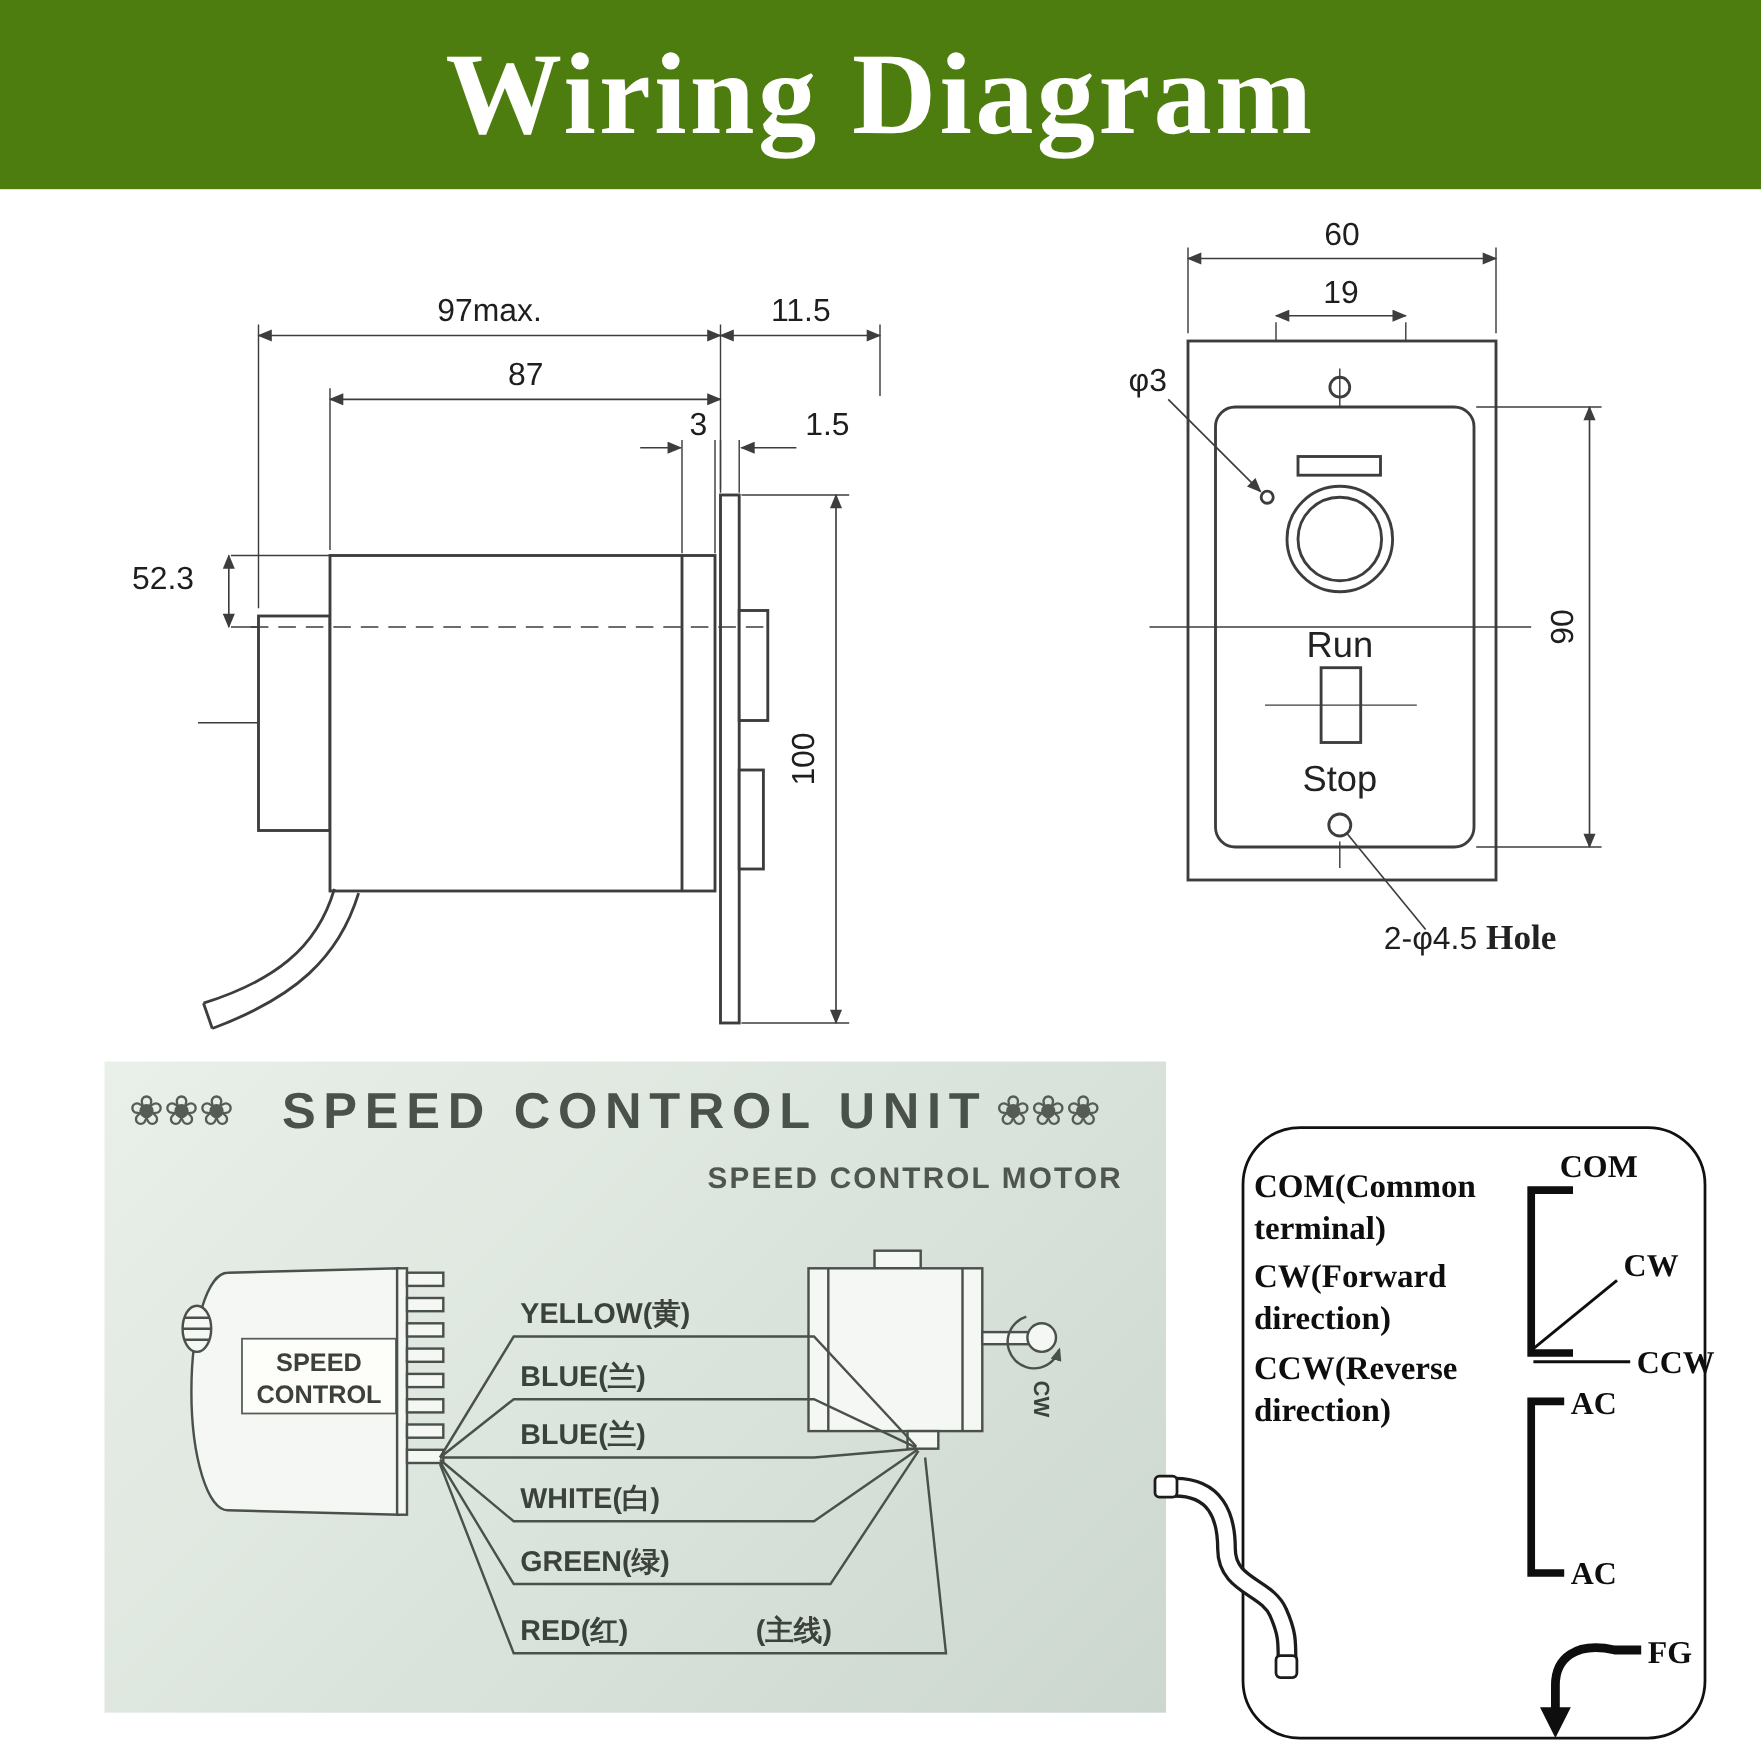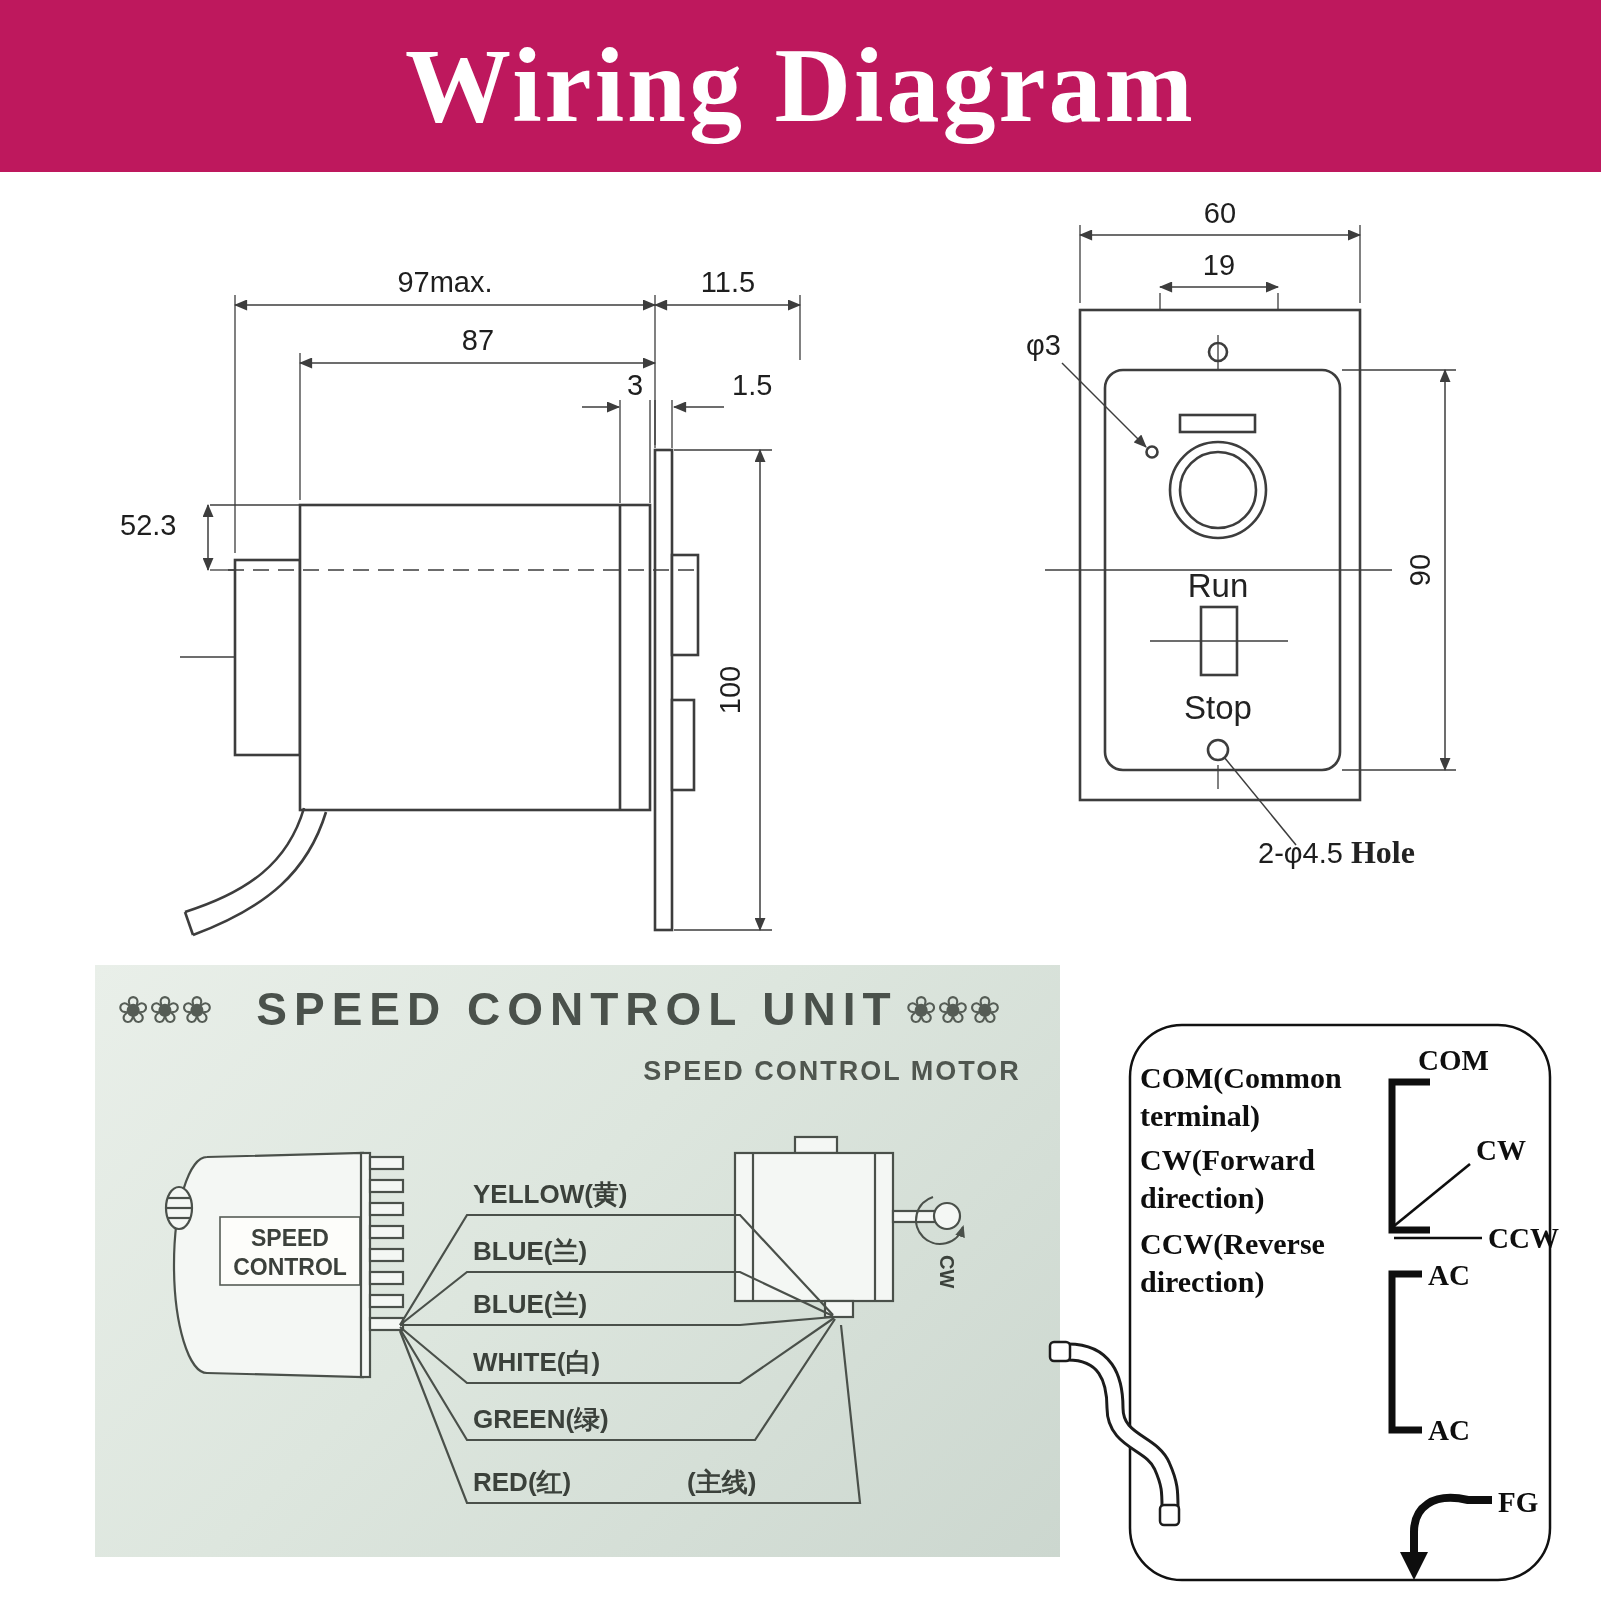--- a/index.html
+++ b/index.html
@@ -3,21 +3,21 @@
 <meta charset="utf-8">
 <style>
   * { margin:0; padding:0; box-sizing:border-box; }
   html,body { background:#ffffff; }
   body {
     width:1601px; height:1601px; position:relative; overflow:hidden;
     font-family:"Liberation Sans", sans-serif;
   }
   .banner {
     position:absolute; left:0; top:0; width:1601px; height:172px;
-    background:#be185d; display:flex; align-items:center; justify-content:center;
+    background:#4d7c0f; display:flex; align-items:center; justify-content:center;
   }
   .banner h1 {
     font-family:"Liberation Serif", serif; font-weight:700; font-size:106px;
     color:#ffffff; letter-spacing:3px;
   }
   .abs { position:absolute; }
   .photo-panel {
     position:absolute; left:95px; top:965px; width:965px; height:592px;
     background:linear-gradient(135deg,#e9efe9 0%, #dde6de 45%, #ccd7cf 100%);
   }

